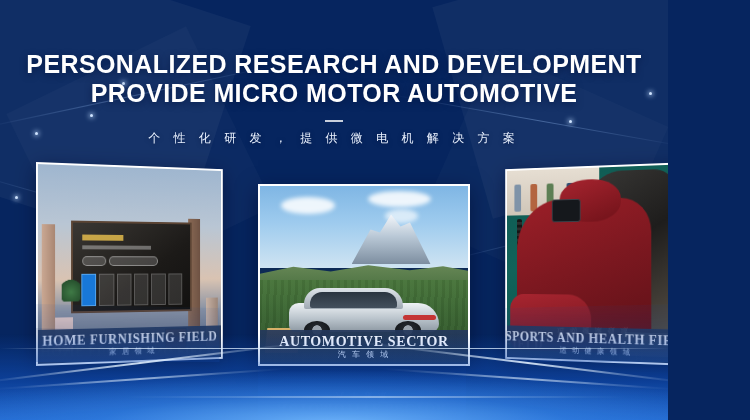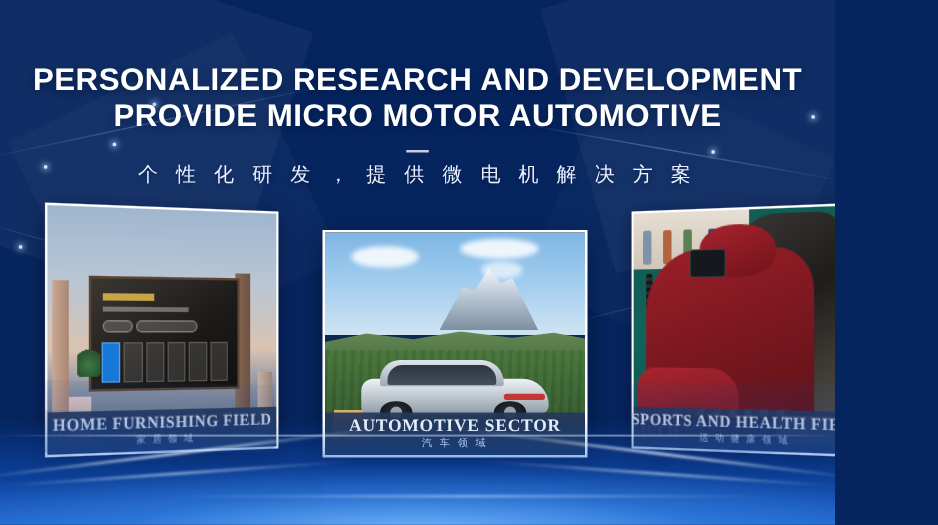--- a/index.html
+++ b/index.html
@@ -22,21 +22,21 @@
     position:absolute;left:0;right:0;top:50px;text-align:center;
     color:#ffffff;font-size:25px;font-weight:bold;line-height:29px;
     letter-spacing:.4px;text-shadow:0 2px 7px rgba(0,18,60,.65);
   }
   .divider{
     position:absolute;left:50%;top:120px;transform:translateX(-50%);
     width:18px;height:2px;background:rgba(255,255,255,.78);
   }
   .subtitle{
     position:absolute;left:0;right:0;top:130px;text-align:center;
-    color:#eaf2ff;font-size:16px;letter-spacing:5px;
+    color:#eaf2ff;font-size:12px;letter-spacing:5px;
     text-shadow:0 1px 4px rgba(0,18,60,.6);
   }
 
   
   .panels{position:absolute;left:0;top:0;width:750px;height:420px;}
   .panel{position:absolute;background:#0d2a55;border:2px solid #ffffff;
          box-shadow:0 6px 20px rgba(0,10,40,.55);overflow:hidden;}
   .panel .photo{position:absolute;inset:0;}
   .cap{
     position:absolute;left:0;right:0;bottom:0;height:34px;

